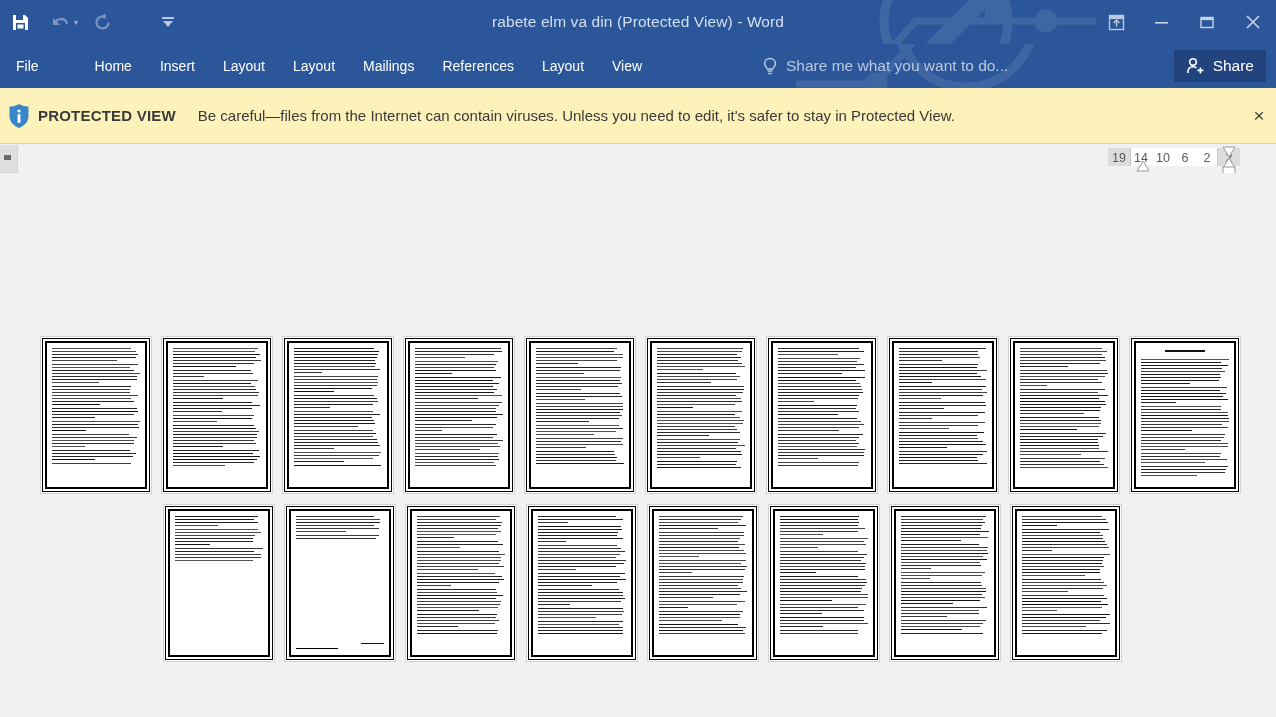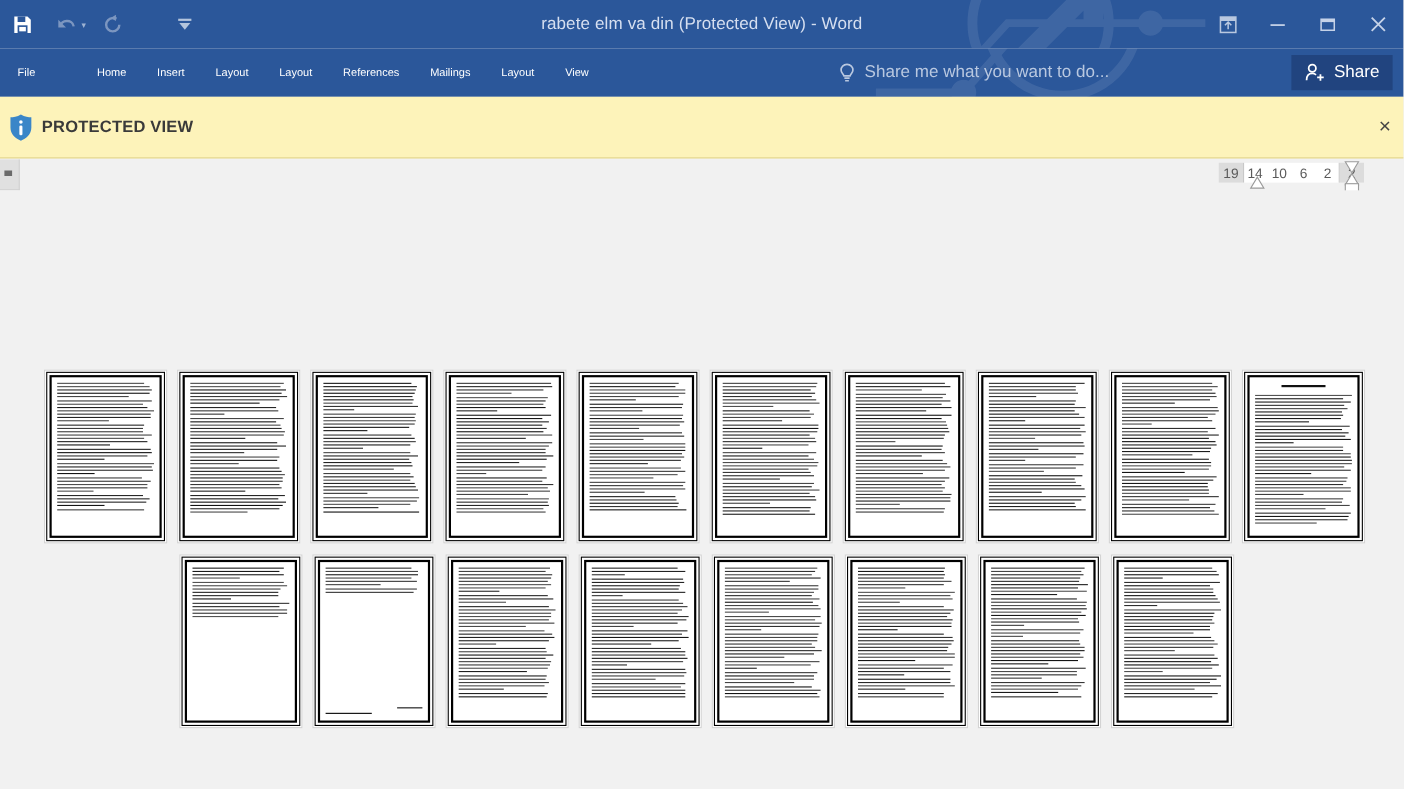--- a/index.html
+++ b/index.html
@@ -43,21 +43,21 @@
   .tabbar {
     position: absolute; left: 0; top: 44px; width: 1276px; height: 44px;
     background: #2b579a; overflow: hidden;
   }
   .tb2-watermark {
     position: absolute; right: 140px; top: -140px;
     width: 340px; height: 230px; opacity: .09; pointer-events: none;
   }
   .tabs { position: absolute; left: 0; top: 0; height: 44px; display: flex; align-items: center; }
   .tab {
-    color: #ffffff; font-size: 10px; padding: 0 14px; height: 44px;
+    color: #ffffff; font-size: 14px; padding: 0 14px; height: 44px;
     display: flex; align-items: center; white-space: nowrap;
   }
   .tab.file { padding-left: 16px; padding-right: 18px; }
   .tellme {
     position: absolute; left: 762px; top: 0; height: 44px;
     display: flex; align-items: center; gap: 8px;
   }
   .tellme-text { color: #b9c8e0; font-size: 15.5px; }
   .share-btn {
     position: absolute; right: 10px; top: 6px; height: 32px;
@@ -248,24 +248,24 @@
       <div class="tab">
           <span>Insert</span>
         </div>
       <div class="tab">
           <span>Layout</span>
         </div>
       <div class="tab">
           <span>Layout</span>
         </div>
       <div class="tab">
+          <span>Mailings</span>
+        </div>
+      <div class="tab">
           <span>References</span>
-        </div>
-      <div class="tab">
-          <span>Mailings</span>
         </div>
       <div class="tab">
           <span>Layout</span>
         </div>
       <div class="tab">
           <span>View</span>
         </div>
     </div>
 
     <div class="tellme">
@@ -289,20 +289,21 @@
 
   <div class="pvbar">
     <div class="pv-icon">
       <svg width="22" height="26" viewBox="0 0 22 26">
         <path d="M11 1 C7.5 3.2 4 3.6 1.5 3.6 L1.5 13 C1.5 19.4 6.4 23.2 11 25 C15.6 23.2 20.5 19.4 20.5 13 L20.5 3.6 C18 3.6 14.5 3.2 11 1 Z" fill="#3a86c8"></path>
         <circle cx="11" cy="8" r="1.6" fill="#ffffff"></circle>
         <rect x="9.6" y="11" width="2.8" height="9" rx="1.2" fill="#ffffff"></rect>
       </svg>
     </div>
     <div class="pv-label">PROTECTED VIEW</div>
+    <div class="pv-msg">Be careful—files from the Internet can contain viruses. Unless you need to edit, it's safer to stay in Protected View.</div>
     <div class="pv-close">
       <span>×</span>
     </div>
   </div>
 
   <div class="ruler-corner">
       <i></i>
     </div>
 
   <div class="hruler">

